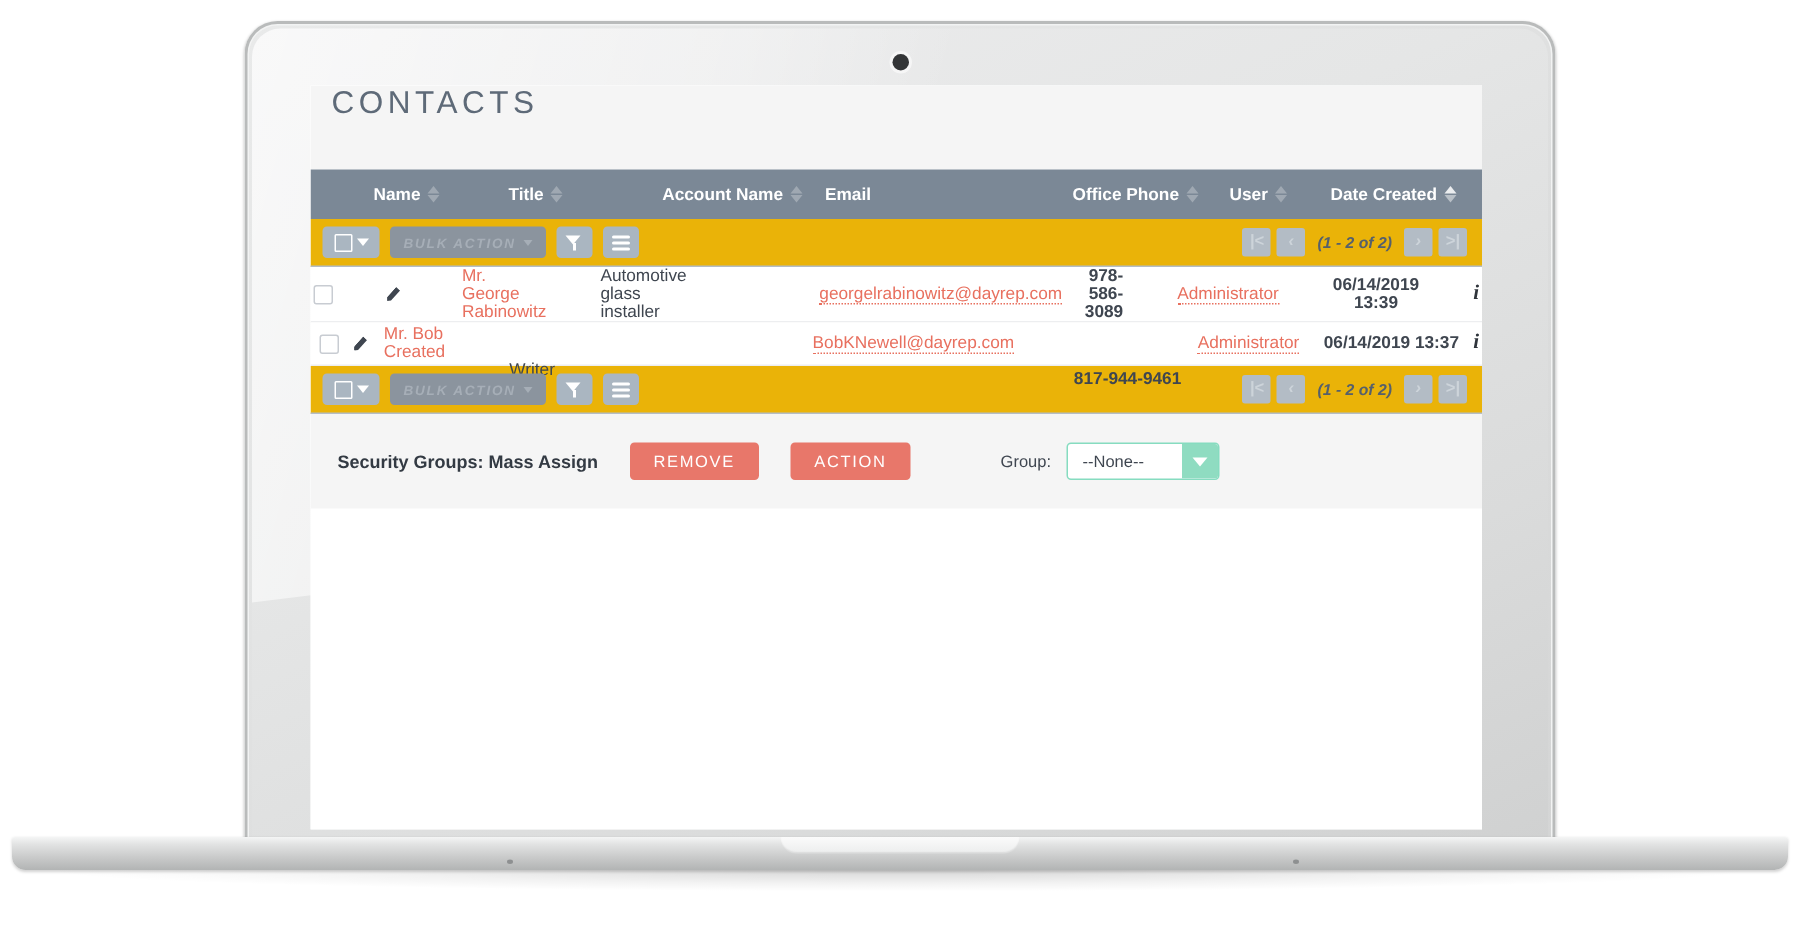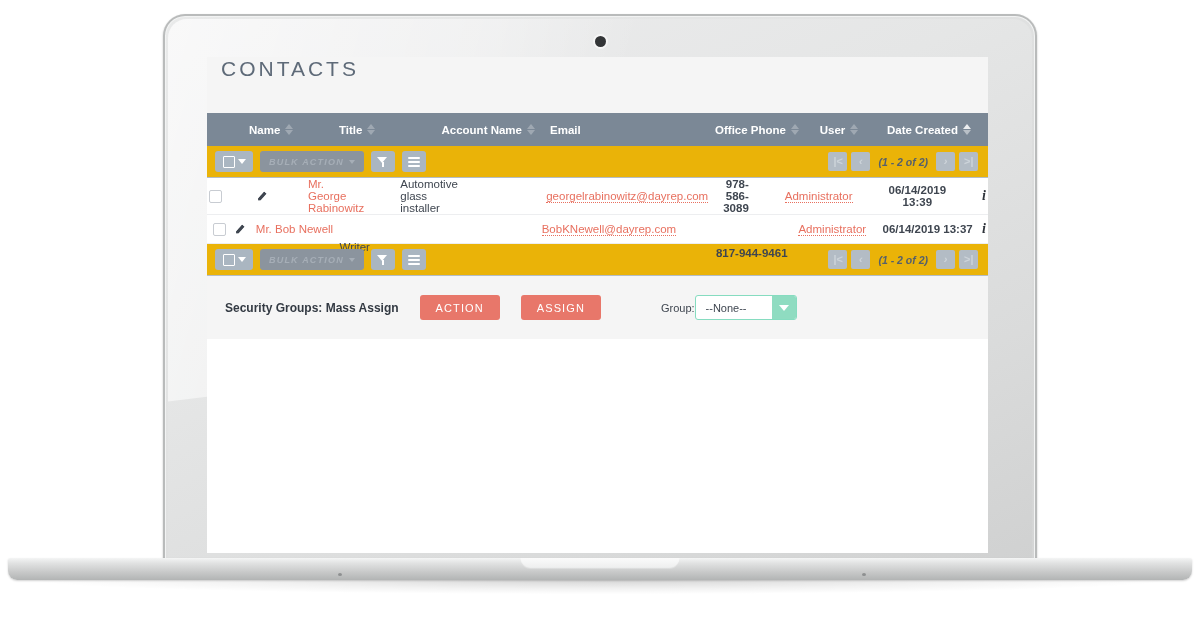--- a/index.html
+++ b/index.html
@@ -120,21 +120,21 @@
 
   .massbar{background:#f5f5f5;height:63px;display:flex;align-items:center;padding-left:18px;gap:0;}
   .mass-label{font-size:12px;font-weight:bold;color:#333a43;}
   .act-btn{
     height:25px;padding:0 16px;margin-left:21px;border:none;border-radius:3px;
     background:#e8776a;color:#fff;font-size:11px;letter-spacing:1.1px;cursor:pointer;
     font-family:"Liberation Sans",sans-serif;
   }
   .grp-label{margin-left:60px;font-size:11px;color:#3f4650;}
   .grp-select{
-    height:23px;display:flex;align-items:stretch;
+    margin-left:10px;height:23px;display:flex;align-items:stretch;
     border:1px solid #86dcc0;border-radius:3px;overflow:hidden;background:#fff;
   }
   .grp-val{display:flex;align-items:center;padding:0 14px 0 10px;font-size:11px;color:#3f4650;min-width:52px;}
   .grp-arrow{width:24px;background:#8fdcc1;display:flex;align-items:center;justify-content:center;}
   .grp-arrow .caret{border-top-color:#fff;border-left-width:5px;border-right-width:5px;border-top-width:6px;}
   .filler{background:#ffffff;flex:1;}
 </style>
 </head>
 <body>
 
@@ -255,21 +255,21 @@
       </div>
 
       <div class="row" style="height:28px;">
         <div class="cell" style="width:26px;display:flex;justify-content:center;">
           <span class="chk"></span>
         </div>
         <div class="cell" style="width:22px;display:flex;justify-content:center;">
           <span class="pencil"></span>
         </div>
         <div class="cell" style="width:86px;">
-          <span class="lnk">Mr. Bob Newell</span>
+          <span class="lnk">Mr. Bob Created</span>
         </div>
         <div class="cell" style="width:98px;margin-top:36px;">Writer</div>
         <div class="cell" style="width:110px;"></div>
         <div class="cell" style="width:145px;">
           <span class="lnk dotted">BobKNewell@dayrep.com</span>
         </div>
         <div class="cell" style="width:112px;text-align:right;font-weight:bold;margin-top:48px;">817-944-9461</div>
         <div class="cell" style="width:88px;text-align:center;">
           <span class="lnk dotted">Administrator</span>
         </div>
@@ -302,22 +302,22 @@
           <div class="pg-btn">|&lt;</div>
           <div class="pg-btn">‹</div>
           <div class="pg-label">(1 - 2 of 2)</div>
           <div class="pg-btn">›</div>
           <div class="pg-btn">&gt;|</div>
         </div>
       </div>
 
       <div class="massbar">
         <div class="mass-label">Security Groups: Mass Assign</div>
+        <button class="act-btn">REMOVE</button>
         <button class="act-btn">ACTION</button>
-        <button class="act-btn">ASSIGN</button>
         <div class="grp-label">Group:</div>
         <div class="grp-select">
           <div class="grp-val">--None--</div>
           <div class="grp-arrow">
             <span class="caret"></span>
           </div>
         </div>
       </div>
 
       <div class="filler"></div>

